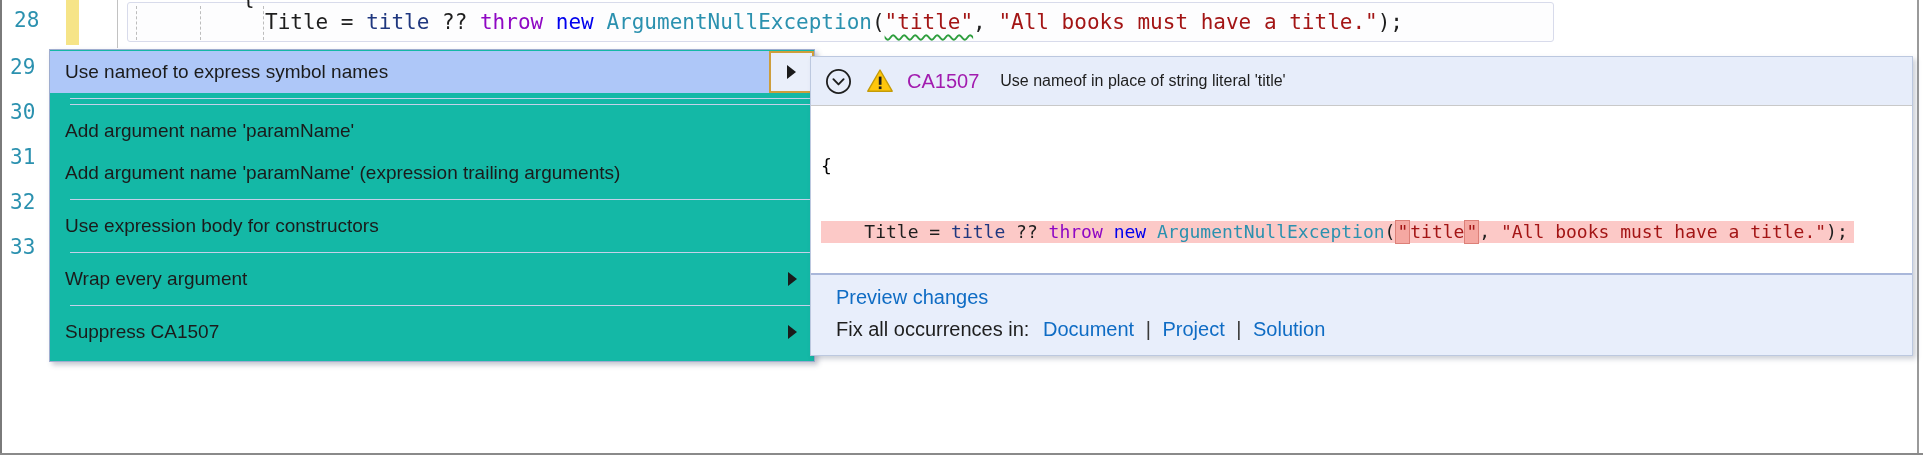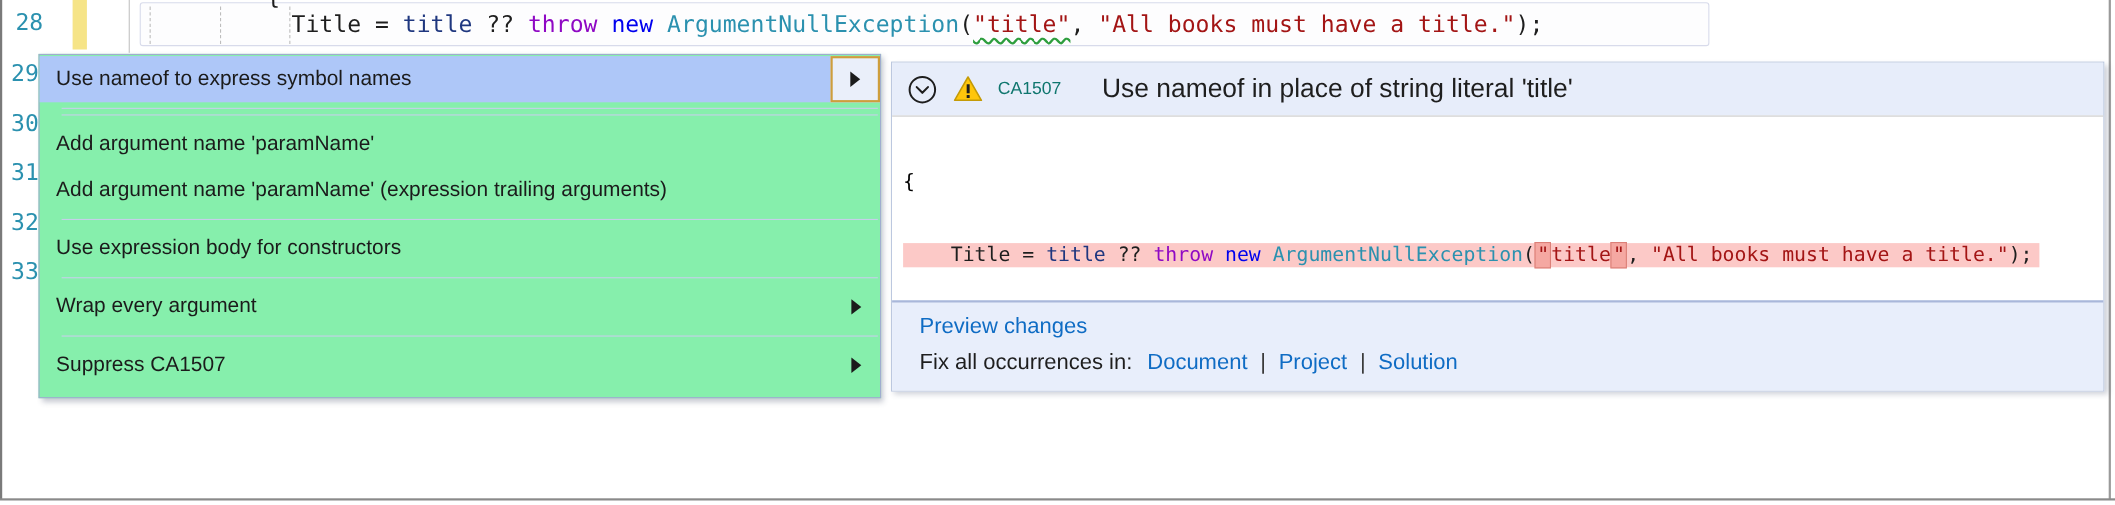--- a/index.html
+++ b/index.html
@@ -36,41 +36,41 @@
               text-decoration-color:#2E9E3E; text-decoration-thickness:1.5px; text-underline-offset:5px; }
 
   
   .gnum { position:absolute; left:10px; font-size:21px; color:#2B91AF;
           font-family:"DejaVu Sans Mono","Liberation Mono",monospace; }
   .gnum:nth-of-type(1){ top:55px; } .gnum:nth-of-type(2){ top:100px; }
   .gnum:nth-of-type(3){ top:145px; } .gnum:nth-of-type(4){ top:190px; }
   .gnum:nth-of-type(5){ top:235px; }
 
   
-  #quick-actions-menu { position:absolute; left:35px; top:49px; width:766px; height:313px;
-      background:#86efac; border:1px solid #9FADCF; box-shadow:3px 3px 5px rgba(60,70,100,.30);
+  #quick-actions-menu { position:absolute; left:49px; top:49px; width:766px; height:313px;
+      background:#14b8a6; border:1px solid #9FADCF; box-shadow:3px 3px 5px rgba(60,70,100,.30);
       list-style:none; z-index:5; padding-top:1px; }
   .menu-item { position:relative; height:42px; display:flex; align-items:center;
       padding:0 52px 0 15px; font-size:19px; color:#1B1B1B; cursor:default; }
   .menu-item.selected { background:#AEC7F8; }
   .menu-sep { height:1px; background:#C5D0E9; margin:5px 2px 5px 20px; }
   .sub-arrow { position:absolute; right:17px; top:50%; margin-top:-7px; width:0; height:0;
       border-left:9px solid #1B1B1B; border-top:7px solid transparent; border-bottom:7px solid transparent; }
   .expander-box { position:absolute; right:0; top:0; width:45px; height:42px;
       border:2px solid #CE9E3C; background:#EAEFFA; display:flex; align-items:center; justify-content:center; }
   .expander-box .sub-arrow { position:static; margin:0; }
 
   
   #preview-popup { position:absolute; left:810px; top:56px; width:1103px; height:300px;
       background:#FFFFFF; border:1px solid #BCC8DF; box-shadow:3px 3px 5px rgba(60,70,100,.25);
       z-index:6; display:flex; flex-direction:column; }
   #preview-header { height:48px; background:#E7EDFA; display:flex; align-items:center;
       padding-left:13px; gap:13px; flex:none; }
-  #rule-id { color:#0f766e; font-size:16px; }
-  #preview-title { color:#1E1E1E; font-size:24px; margin-left:24px; }
+  #rule-id { color:#a21caf; font-size:20px; }
+  #preview-title { color:#1E1E1E; font-size:16px; margin-left:8px; }
   #preview-code { flex:none; height:168px; background:#FFFFFF; border-top:1px solid #C9C9C9;
       padding-top:5px; font-size:18px; line-height:22px; white-space:pre; overflow:hidden; }
   .code-line { display:block; padding-left:10px; }
   .hl-line { display:inline-block; padding:0 6px 0 0; }
   .line-del { background:#FCC9C7; }
   .box-del { display:inline-block; background:#F5A8A2; border:1px solid #DC8078; padding:0 1px; margin:-1px 0; }
   #preview-footer { flex:1; background:#E8EEFB; border-top:2px solid #A9B7DA;
       padding:11px 0 0 25px; font-size:20px; color:#1E1E1E; }
   #preview-footer .row { margin-bottom:9px; }
   .link { color:#0F6CC4; cursor:pointer; }

